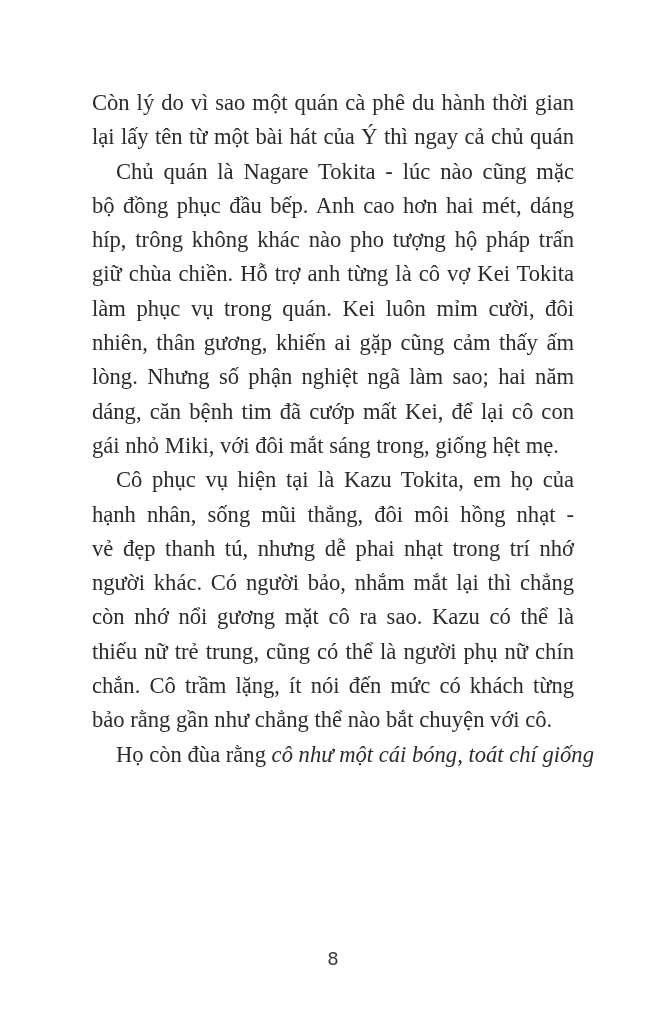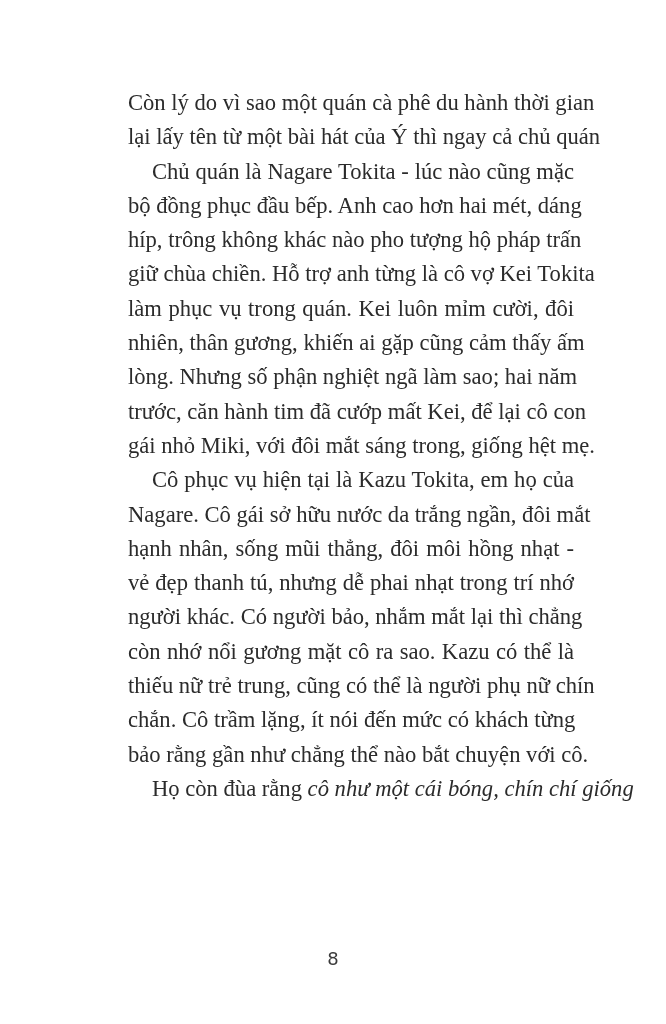--- a/index.html
+++ b/index.html
@@ -26,21 +26,20 @@
     .para {
       margin: 0;
       text-align: justify;
       text-align-last: justify;
     }
     .line {
       display: block;
       text-align: justify;
       text-align-last: justify;
       white-space: nowrap;
-      margin-left: 36px;
     }
     .line.end {
       text-align-last: left;
     }
     .line.first {
       text-indent: 24px;
     }
     .italic {
       font-style: italic;
     }
@@ -67,35 +66,34 @@
   </p>
 
   <p class="para">
     <span class="line first">Chủ quán là Nagare Tokita - lúc nào cũng mặc</span>
     <span class="line">bộ đồng phục đầu bếp. Anh cao hơn hai mét, dáng</span>
     <span class="line">híp, trông không khác nào pho tượng hộ pháp trấn</span>
     <span class="line">giữ chùa chiền. Hỗ trợ anh từng là cô vợ Kei Tokita</span>
     <span class="line">làm phục vụ trong quán. Kei luôn mỉm cười, đôi</span>
     <span class="line">nhiên, thân gương, khiến ai gặp cũng cảm thấy ấm</span>
     <span class="line">lòng. Nhưng số phận nghiệt ngã làm sao; hai năm</span>
-    <span class="line">trước, căn hành tim đã cướp mất Kei, để lại cô con</span>
+    <span class="line">dáng, căn bệnh tim đã cướp mất Kei, để lại cô con</span>
     <span class="line end">gái nhỏ Miki, với đôi mắt sáng trong, giống hệt mẹ.</span>
   </p>
 
   <p class="para">
     <span class="line first">Cô phục vụ hiện tại là Kazu Tokita, em họ của</span>
-    <span class="line">Nagare. Cô gái sở hữu nước da trắng ngần, đôi mắt</span>
     <span class="line">hạnh nhân, sống mũi thẳng, đôi môi hồng nhạt -</span>
     <span class="line">vẻ đẹp thanh tú, nhưng dễ phai nhạt trong trí nhớ</span>
     <span class="line">người khác. Có người bảo, nhắm mắt lại thì chẳng</span>
     <span class="line">còn nhớ nổi gương mặt cô ra sao. Kazu có thể là</span>
     <span class="line">thiếu nữ trẻ trung, cũng có thể là người phụ nữ chín</span>
     <span class="line">chắn. Cô trầm lặng, ít nói đến mức có khách từng</span>
     <span class="line end">bảo rằng gần như chẳng thể nào bắt chuyện với cô.</span>
   </p>
 
   <p class="para">
-    <span class="line first"><span style="white-space: pre;">Họ còn đùa rằng </span><span class="italic">cô như một cái bóng, chín chí giống</span></span>
+    <span class="line first"><span style="white-space: pre;">Họ còn đùa rằng </span><span class="italic">cô như một cái bóng, toát chí giống</span></span>
   </p>
 
 </div>
 
 <div class="page-number">8</div>
 
 </body></html>

